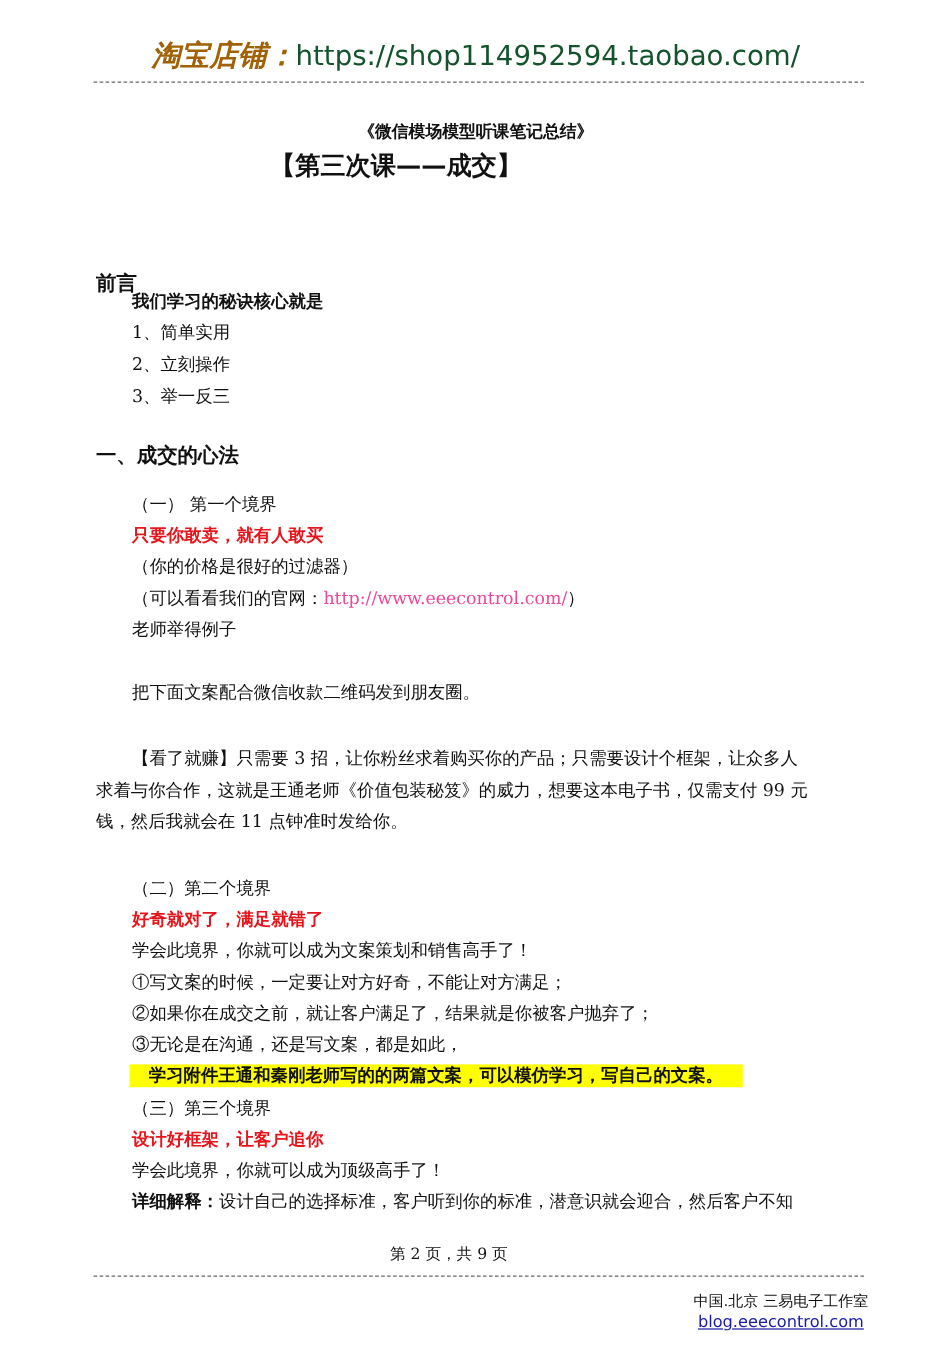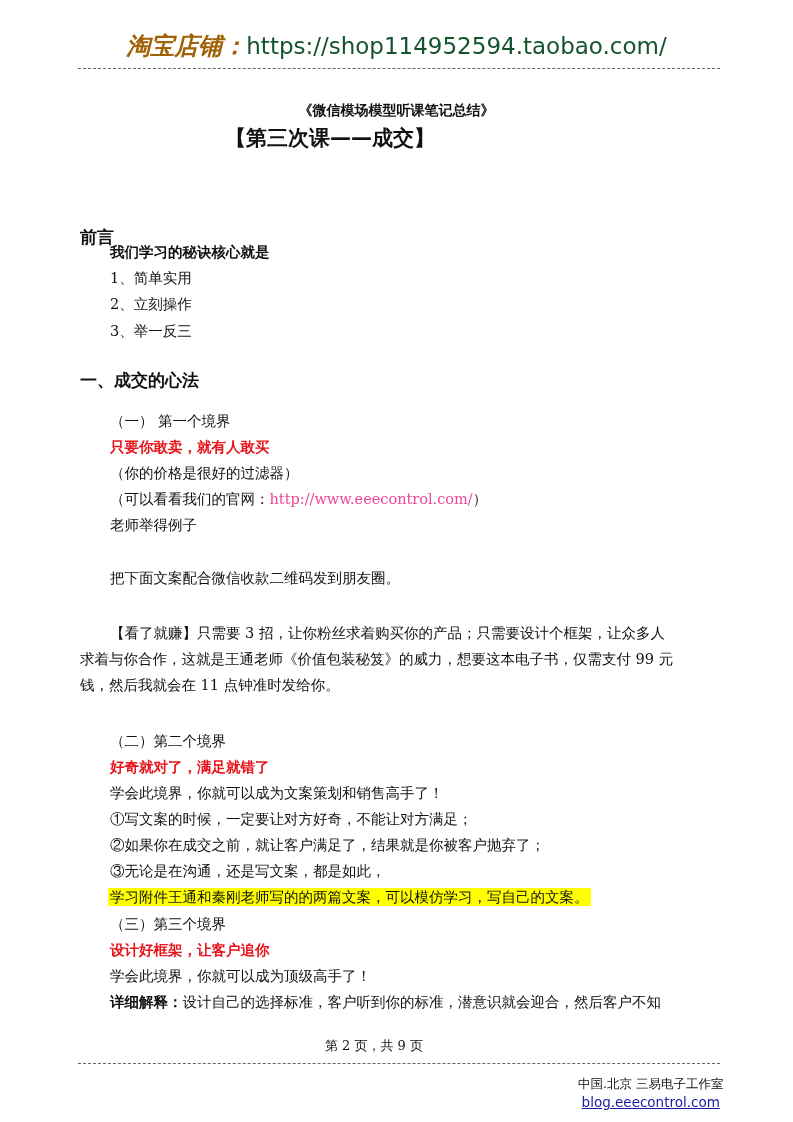--- a/index.html
+++ b/index.html
@@ -15,21 +15,21 @@
   .title1 { left: 0; width: 793px; top: 94px; text-align: center; font-size: 14px; font-weight: bold;
             font-family: "DejaVu Sans", "Liberation Sans", sans-serif; line-height: 32px; }
   .title2 { left: 0; width: 660px; top: 122px; text-align: center; font-size: 21px; font-weight: bold;
             font-family: "DejaVu Sans", "Liberation Sans", sans-serif; line-height: 32px; }
 
   .h2 { font-size: 17px; font-weight: bold; font-family: "DejaVu Sans", "Liberation Sans", sans-serif; line-height: 26px; }
   .p { font-size: 14.5px; line-height: 26px; white-space: nowrap; }
   .bold { font-weight: bold; font-family: "DejaVu Sans", "Liberation Sans", sans-serif; }
   .red { color: #e8141b; font-weight: bold; font-family: Liberation Sans, sans-serif; }
   .link { color: #ec4899; }
-  .hl { background: #ffff00; padding: 1px 2px; }
+  .hl { background: #ffff00; padding: 1px 16px; font-weight: bold; }
 
   .footer-page { left: 0; width: 652px; top: 1036px; text-align: center; font-size: 13px; line-height: 20px; padding-left: 48px; }
   .footer-right { left: 578px; top: 1075px; font-family: "DejaVu Sans", "Liberation Sans", sans-serif; font-size: 12.5px; line-height: 18px; text-align: center; }
   .footer-right .blog { color: #1a1aa6; text-decoration: underline; font-size: 13.5px; }
 </style>
 </head>
 <body>
 
 <div class="abs hdr">
   <span class="shop-label">淘宝店铺：</span><span class="shop-url">https://shop114952594.taobao.com/</span>

